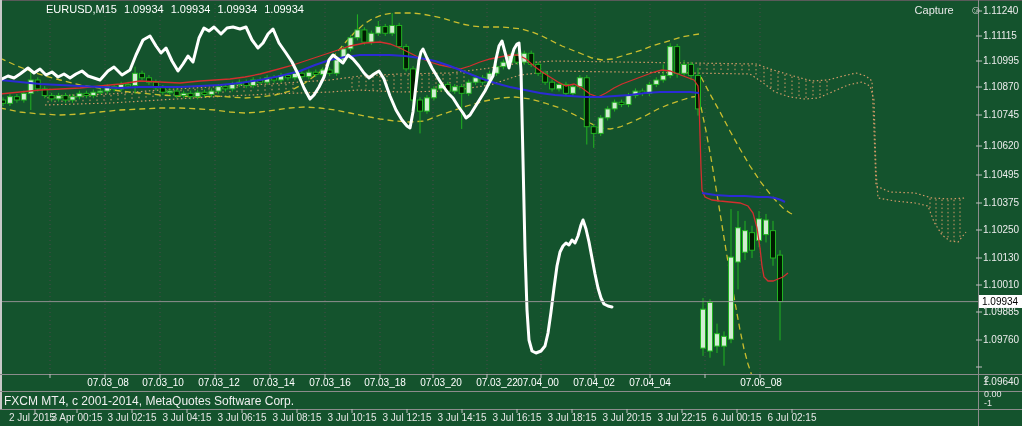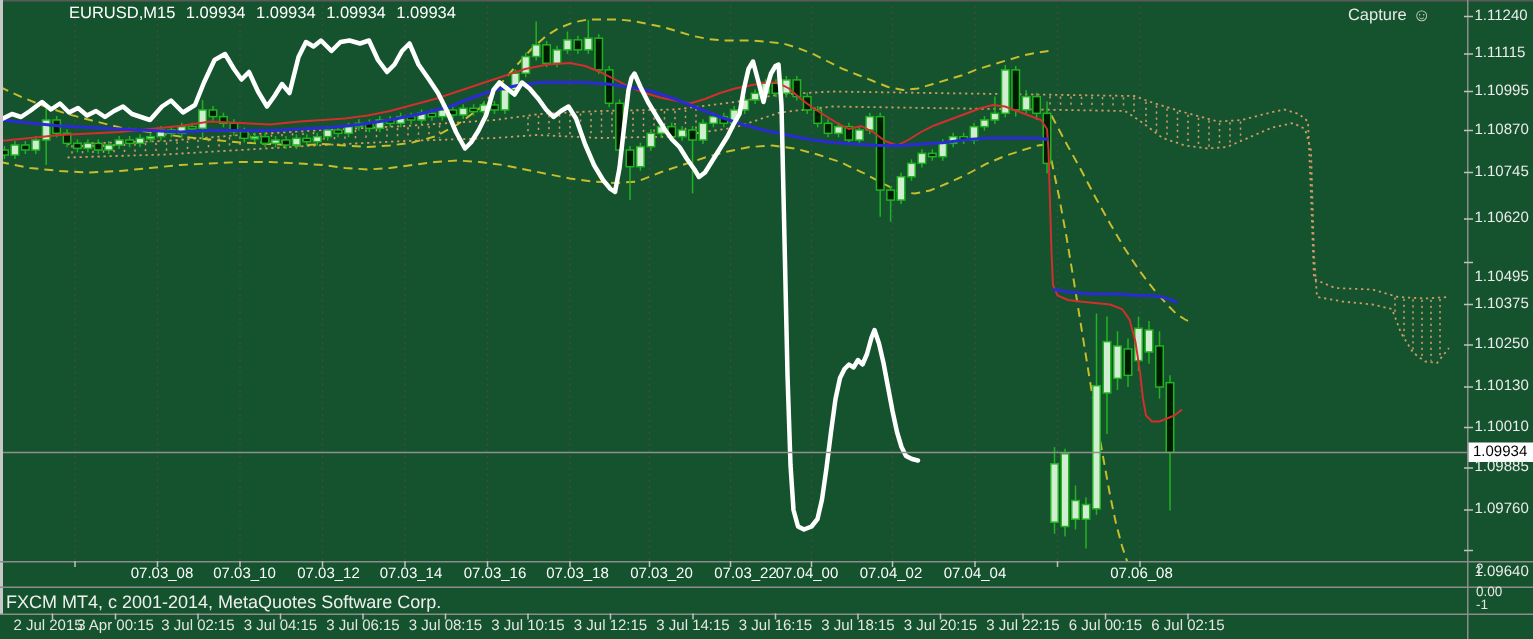--- a/index.html
+++ b/index.html
@@ -2,21 +2,21 @@
 <html><head>
 <meta charset="utf-8">
 <style>
   html,body{margin:0;padding:0;background:#000;}
   #app{position:relative;width:1022px;height:426px;background:#14532d;overflow:hidden;
        font-family:"Liberation Sans",sans-serif;}
   #plot{position:absolute;left:0;top:0;}
   .lbl{position:absolute;white-space:nowrap;line-height:1;}
   .title{left:46px;top:4px;font-size:11px;color:#ffffff;}
   .title span{margin-right:7px;}
-  .capture{position:absolute;right:68px;top:3px;font-size:11px;color:#e8e8e8;display:flex;align-items:center;gap:4px;cursor:pointer;}
+  .capture{position:absolute;right:40px;top:3px;font-size:11px;color:#e8e8e8;display:flex;align-items:center;gap:16px;cursor:pointer;}
   .capture .smiley{font-size:12px;color:#d0d0d0;}
   .price-lbl{left:983px;font-size:10px;color:#ececec;}
   .time-lbl{top:413px;font-size:10px;color:#e6e6e6;transform:translateX(-50%);}
   .sep-lbl{top:378px;font-size:10px;color:#ffffff;transform:translateX(-50%);}
   .sub-lbl{left:984px;font-size:9px;color:#e6e6e6;}
   .copyright{left:4px;top:395px;font-size:12px;color:#f0f0f0;}
   .price-box{position:absolute;left:979px;width:43px;height:13px;background:#ffffff;color:#000;
              font-size:10px;line-height:13px;padding-left:3px;box-sizing:border-box;}
 </style>
 </head>
@@ -424,21 +424,21 @@
 
   <div class="price-box" style="top: 295.124px;">1.09934</div>
 
   <div id="price-axis">
       <div class="lbl price-lbl" style="top: 6px;">1.11240</div>
       <div class="lbl price-lbl" style="top: 31px;">1.11115</div>
       <div class="lbl price-lbl" style="top: 56px;">1.10995</div>
       <div class="lbl price-lbl" style="top: 82px;">1.10870</div>
       <div class="lbl price-lbl" style="top: 110px;">1.10745</div>
       <div class="lbl price-lbl" style="top: 141px;">1.10620</div>
-      <div class="lbl price-lbl" style="top: 180px;">1.10495</div>
+      <div class="lbl price-lbl" style="top: 170px;">1.10495</div>
       <div class="lbl price-lbl" style="top: 198px;">1.10375</div>
       <div class="lbl price-lbl" style="top: 225px;">1.10250</div>
       <div class="lbl price-lbl" style="top: 253px;">1.10130</div>
       <div class="lbl price-lbl" style="top: 280px;">1.10010</div>
       <div class="lbl price-lbl" style="top: 307px;">1.09885</div>
       <div class="lbl price-lbl" style="top: 335px;">1.09760</div>
       <div class="lbl price-lbl" style="top: 362px; margin-top: 15px;">1.09640</div>
     </div>
   <div id="time-axis">
       <div class="lbl time-lbl" style="left: 32px;">2 Jul 2015</div>

